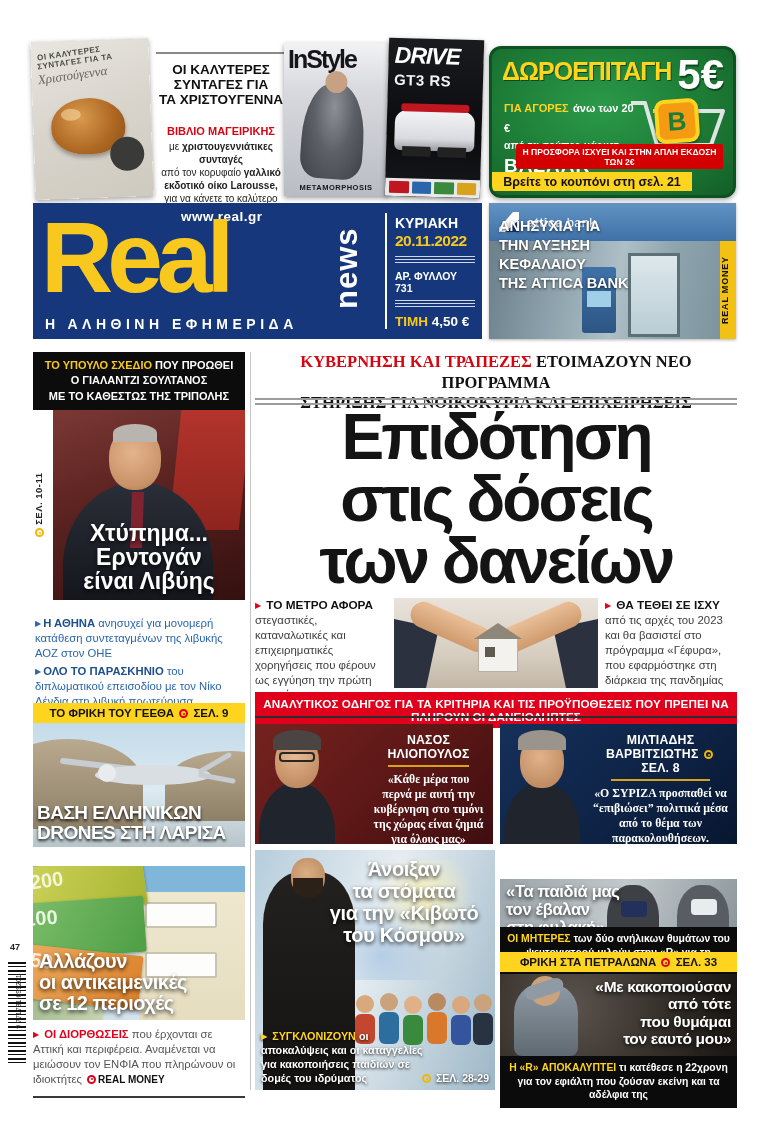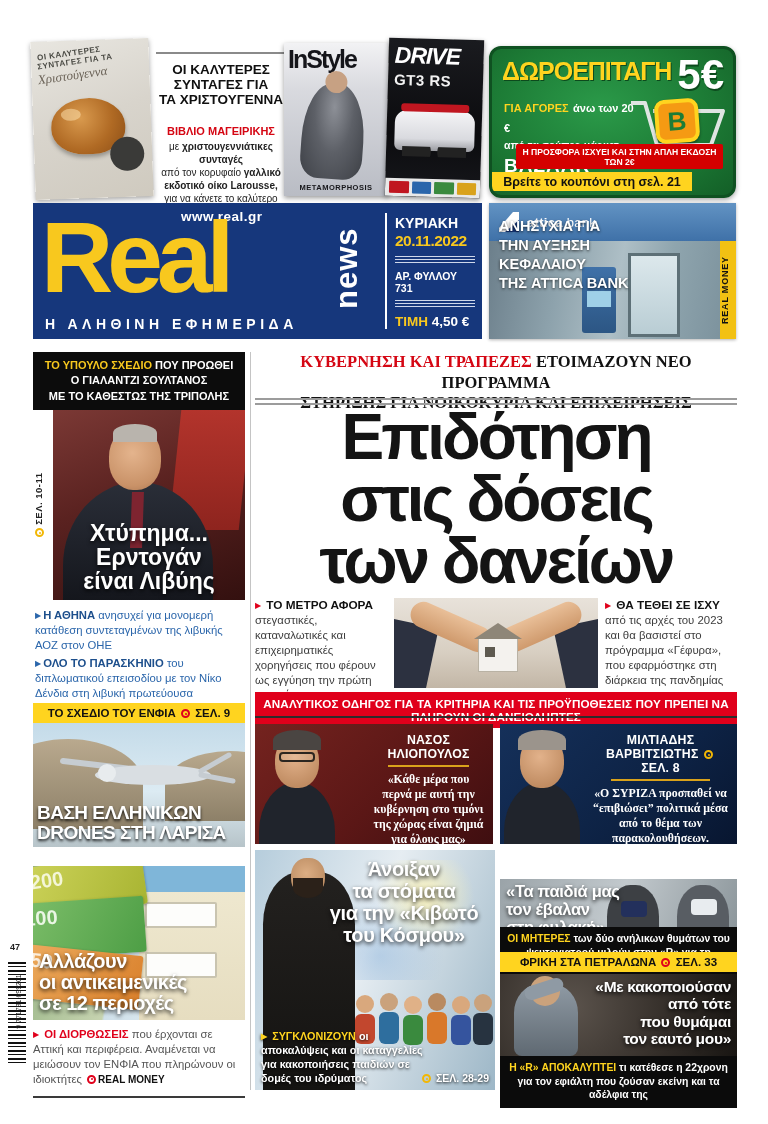--- a/index.html
+++ b/index.html
@@ -91,21 +91,21 @@
   .erd-kicker { background:#0c0c0c; color:#fff; text-align:center; font-size:11px; font-weight:800; line-height:1.4; padding:6px 3px;}
   .erd-kicker .y { color:#f8c81e; }
   .erd-photo { position:relative; height:190px; background:linear-gradient(160deg,#7d3a36 0%,#5a2220 45%,#33100f 100%); overflow:hidden;}
   .erd-flag { position:absolute; right:0; top:0; width:70px; height:120px; background:linear-gradient(180deg,#b3342c,#8e241e); transform:skewX(-6deg);}
   .erd-face { position:absolute; left:76px; top:18px; width:52px; height:62px; border-radius:46%; background:radial-gradient(circle at 45% 40%, #e4b48d 0%, #c99268 70%, #a87450 100%);}
   .erd-face::before { content:""; position:absolute; left:4px; top:-4px; width:44px; height:18px; border-radius:50% 50% 0 0; background:#b9b4ad;}
   .erd-suit { position:absolute; left:30px; top:72px; width:150px; height:120px; border-radius:50% 50% 0 0/70% 70% 0 0; background:linear-gradient(180deg,#2a2e38,#14161c);}
   .erd-tie { position:absolute; left:98px; top:82px; width:12px; height:56px; background:#7e2430; transform:skewX(-2deg);}
   .erd-vref { position:absolute; left:0; top:0; bottom:0; width:20px; background:#fff; color:#222; font-weight:800; font-size:9.5px; writing-mode:vertical-rl; transform:rotate(180deg); text-align:center; padding:4px 0; letter-spacing:.5px;}
   .erd-headline { position:absolute; left:20px; right:0; bottom:6px; text-align:center; color:#fff; font-weight:900; font-size:23px; line-height:1.04; text-shadow:0 2px 4px rgba(0,0,0,.85);}
-  .erd-bullets { padding:8px 2px 0; border-bottom:2px solid #ec4899; padding-bottom:10px;}
+  .erd-bullets { padding:16px 2px 0; border-bottom:2px solid #ec4899; padding-bottom:10px;}
   .erd-bullets p { font-size:11.3px; color:#2b66ab; line-height:1.32; margin-bottom:3px;}
   .erd-bullets .lead { font-weight:900; color:#1d4f8c;}
   .arrow { color:#2b66ab; font-size:8px; vertical-align:1px; margin-right:2px;}
   .arrow.red { color:#e0001b; }
 
   
   .drones { left:33px; top:703px; width:212px;}
   .dr-bar { background:#ffd41f; color:#111; font-weight:900; font-size:11.5px; text-align:center; padding:4px 0;}
   .dr-photo { position:relative; height:124px; background:linear-gradient(180deg,#c4dbe9 0%,#dcebf3 55%,#b7c4c9 100%); overflow:hidden;}
   .hangar { position:absolute; width:150px; height:90px; border-radius:50% 50% 0 0; background:linear-gradient(180deg,#b9a98e,#8d8068); bottom:18px;}
@@ -343,21 +343,21 @@
     </div>
     <div class="erd-bullets">
       <p><span class="arrow">▶</span><span class="lead">Η ΑΘΗΝΑ</span><span> ανησυχεί για μονομερή κατάθεση συντεταγμένων της λιβυκής ΑΟΖ στον ΟΗΕ</span></p>
       <p><span class="arrow">▶</span><span class="lead">ΟΛΟ ΤΟ ΠΑΡΑΣΚΗΝΙΟ</span><span> του διπλωματικού επεισοδίου με τον Νίκο Δένδια στη λιβυκή πρωτεύουσα</span></p>
       <p><span class="arrow">▶</span><span class="lead">Η ΚΡΙΤΙΚΗ</span><span> που δέχεται ο ΥΠΕΞ για τον χρόνο της επίσκεψης και την ανεπαρκή προετοιμασία</span></p>
     </div>
   </div>
 
   <div class="abs drones">
     <div class="dr-bar">
-      <span>ΤΟ ΣΧΕΔΙΟ ΤΟΥ ΕΝΦΙΑ</span>
+      <span>ΤΟ ΦΡΙΚΗ ΤΟΥ ΓΕΕΘΑ</span>
       <span class="pgdot red"></span>
       <span>ΣΕΛ. 9</span>
     </div>
     <div class="dr-photo">
       <div class="hangar h1"></div>
       <div class="hangar h2"></div>
       <svg class="drone-svg" width="212" height="80" viewBox="0 0 212 80">
         <path d="M30 30 L150 44" stroke="#c6ccd1" stroke-width="6" stroke-linecap="round"></path>
         <ellipse cx="120" cy="44" rx="58" ry="10" fill="#d9dee2"></ellipse>
         <path d="M168 40 L196 24 M168 44 L200 50" stroke="#c6ccd1" stroke-width="5" stroke-linecap="round"></path>

